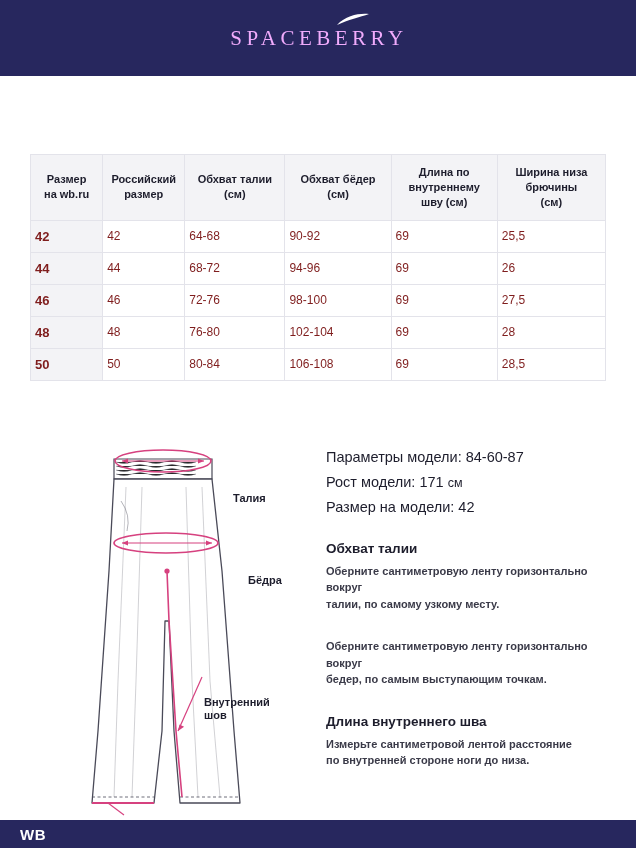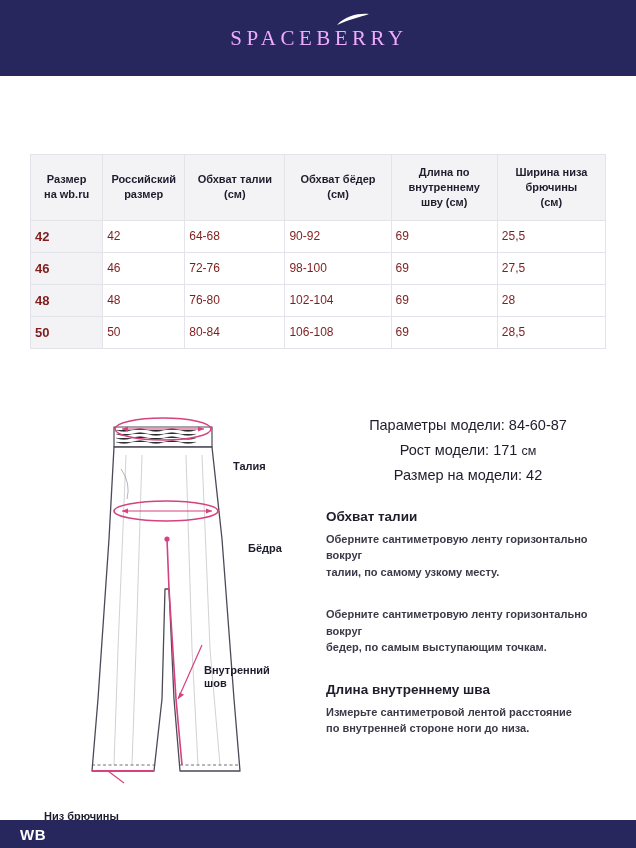--- a/index.html
+++ b/index.html
@@ -94,21 +94,20 @@
 
   .info {
     padding-left: 10px;
     padding-top: 18px;
     width: 300px;
   }
   .info .model-line {
     font-size: 14.5px;
     margin-bottom: 9px;
     color: #1d1d2c;
-    text-align: center;
   }
   .info .model-line .unit { font-size: 12.5px; }
   .info .block { margin-top: 26px; }
   .info .block h3 {
     font-size: 13.5px;
     margin: 0 0 7px 0;
     font-weight: bold;
     color: #1d1d2c;
   }
   .info .block p {
@@ -205,20 +204,28 @@
     <tbody>
       <tr>
         <td class="first-col">42</td>
         <td>42</td>
         <td>64-68</td>
         <td>90-92</td>
         <td>69</td>
         <td>25,5</td>
       </tr>
       <tr>
+        <td class="first-col">44</td>
+        <td>44</td>
+        <td>68-72</td>
+        <td>94-96</td>
+        <td>69</td>
+        <td>26</td>
+      </tr>
+      <tr>
         <td class="first-col">46</td>
         <td>46</td>
         <td>72-76</td>
         <td>98-100</td>
         <td>69</td>
         <td>27,5</td>
       </tr>
       <tr>
         <td class="first-col">48</td>
         <td>48</td>
@@ -314,21 +321,21 @@
     </div>
 
     <div class="block">
       <p>
         <span>Оберните сантиметровую ленту горизонтально вокруг</span><br>
         <span>бедер, по самым выступающим точкам.</span>
       </p>
     </div>
 
     <div class="block">
-      <h3>Длина внутреннему шва</h3>
+      <h3>Длина внутреннего шва</h3>
       <p>
         <span>Измерьте сантиметровой лентой расстояние</span><br>
         <span>по внутренней стороне ноги до низа.</span>
       </p>
     </div>
   </div>
 </div>
 
 <div class="footer">
   <span class="wb">WB</span>

